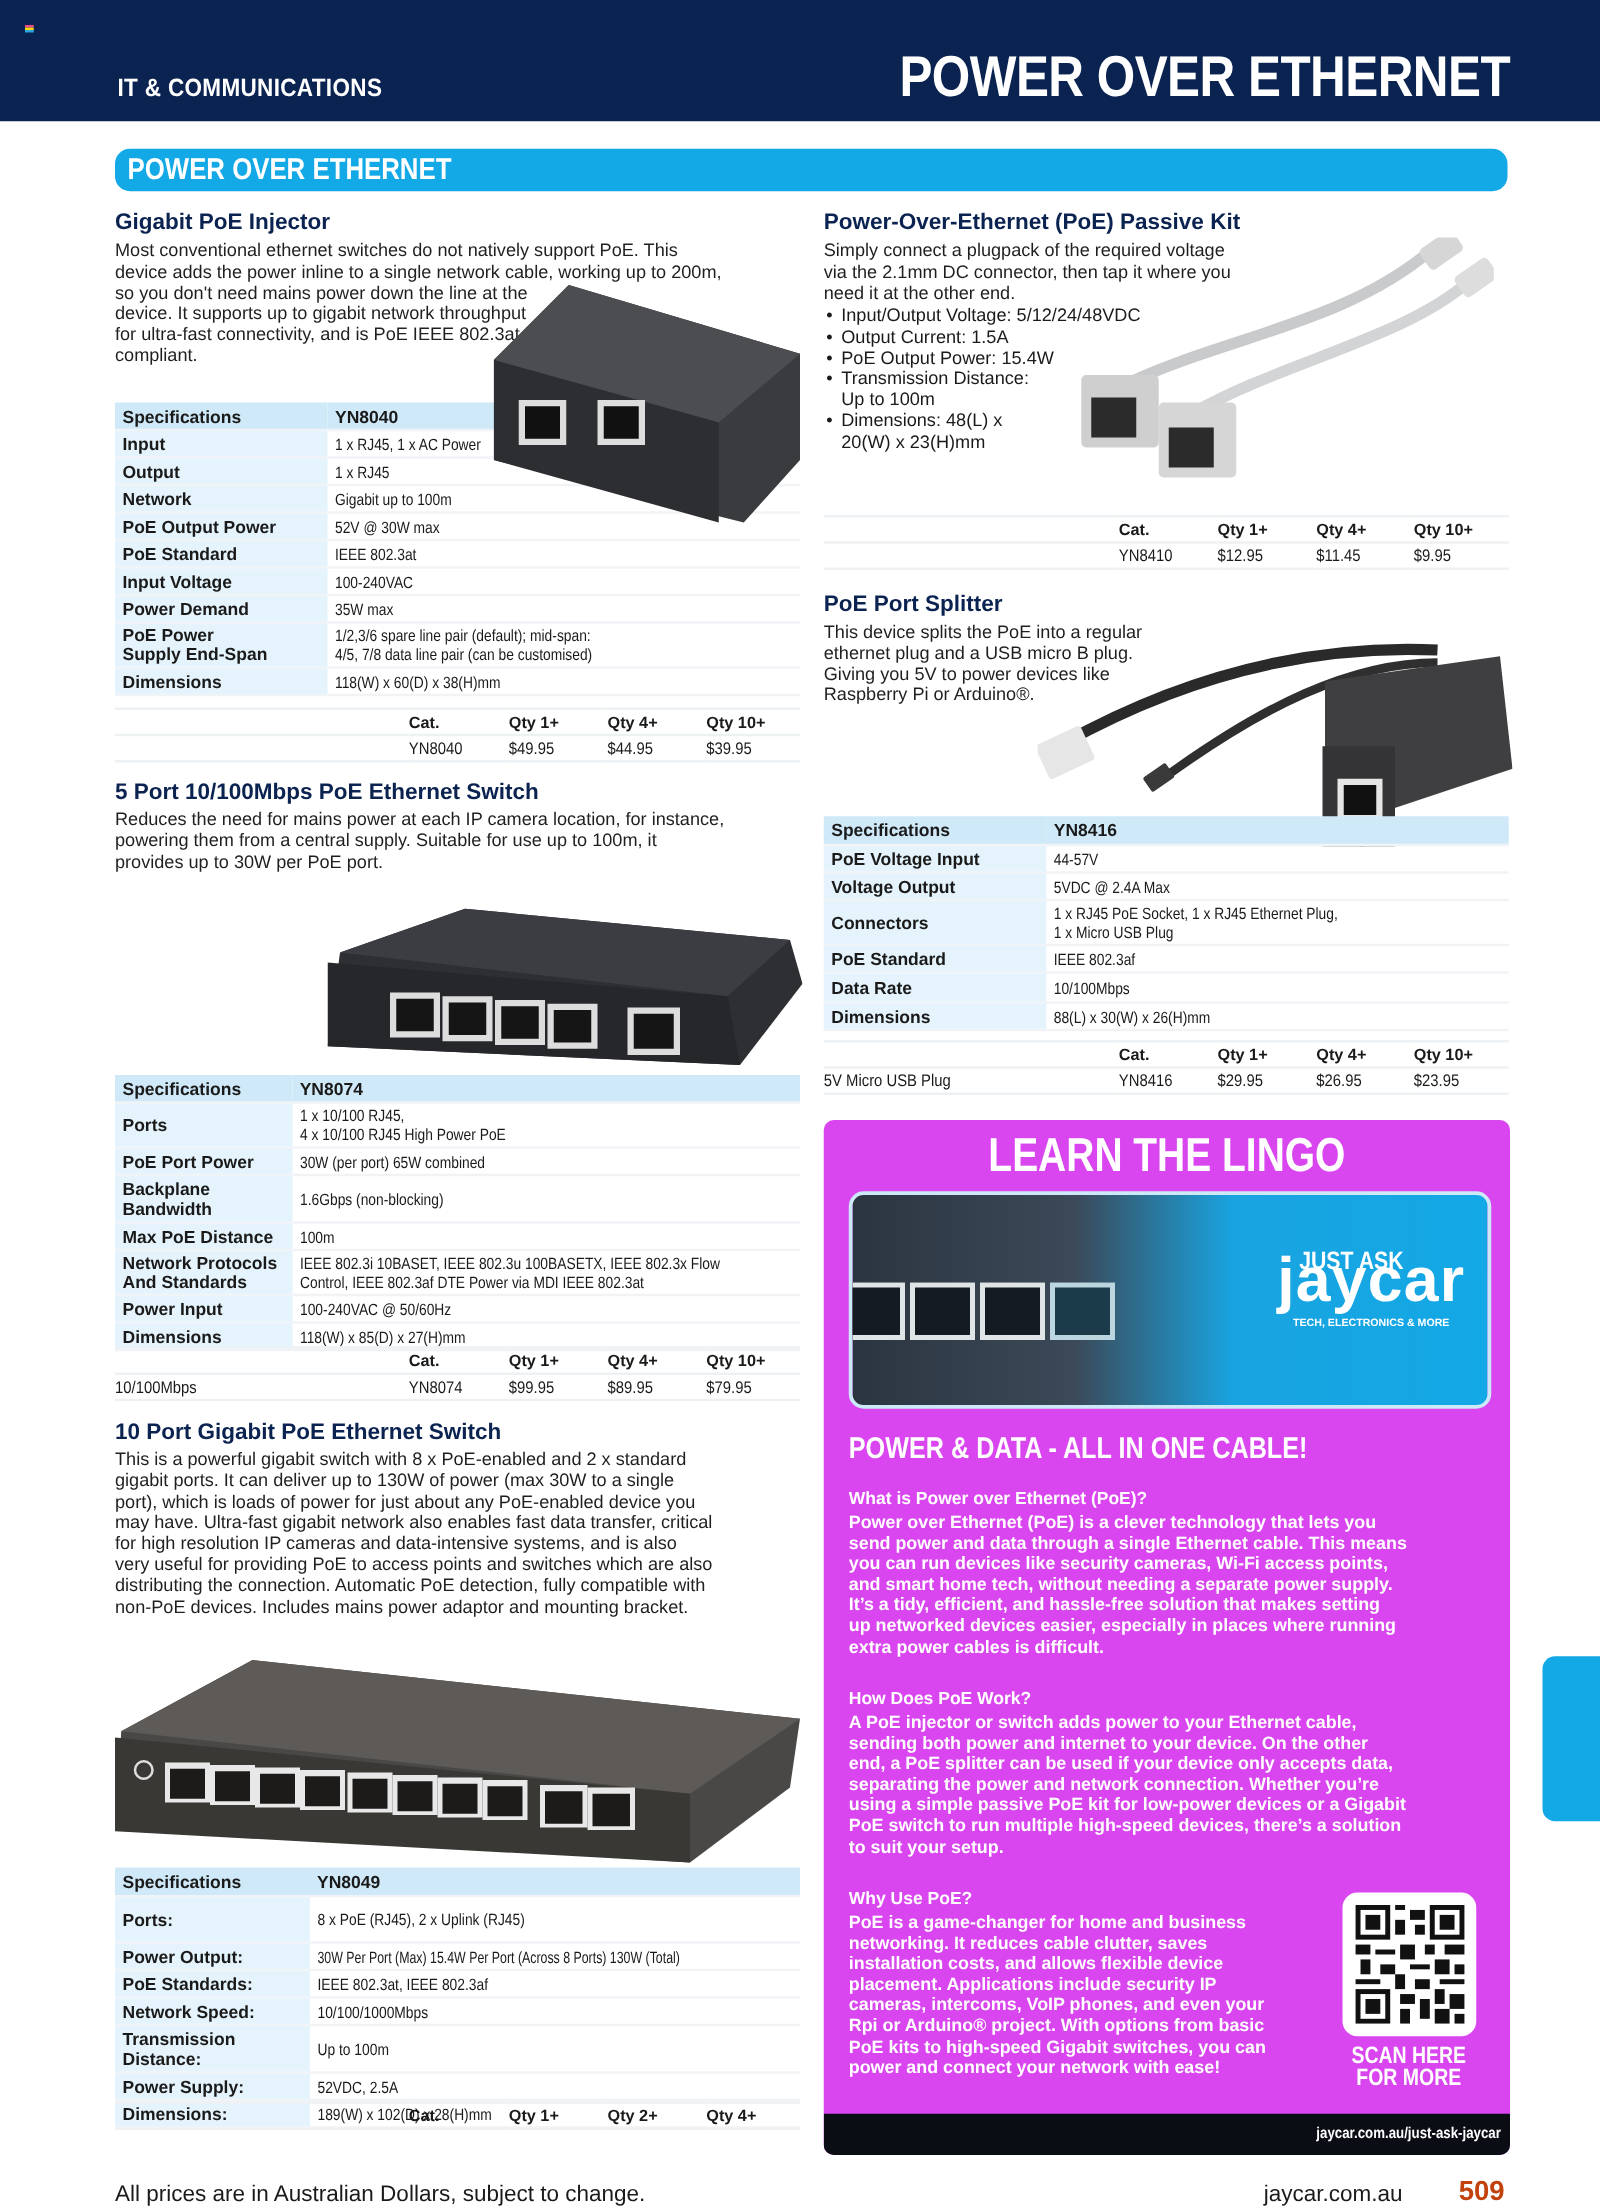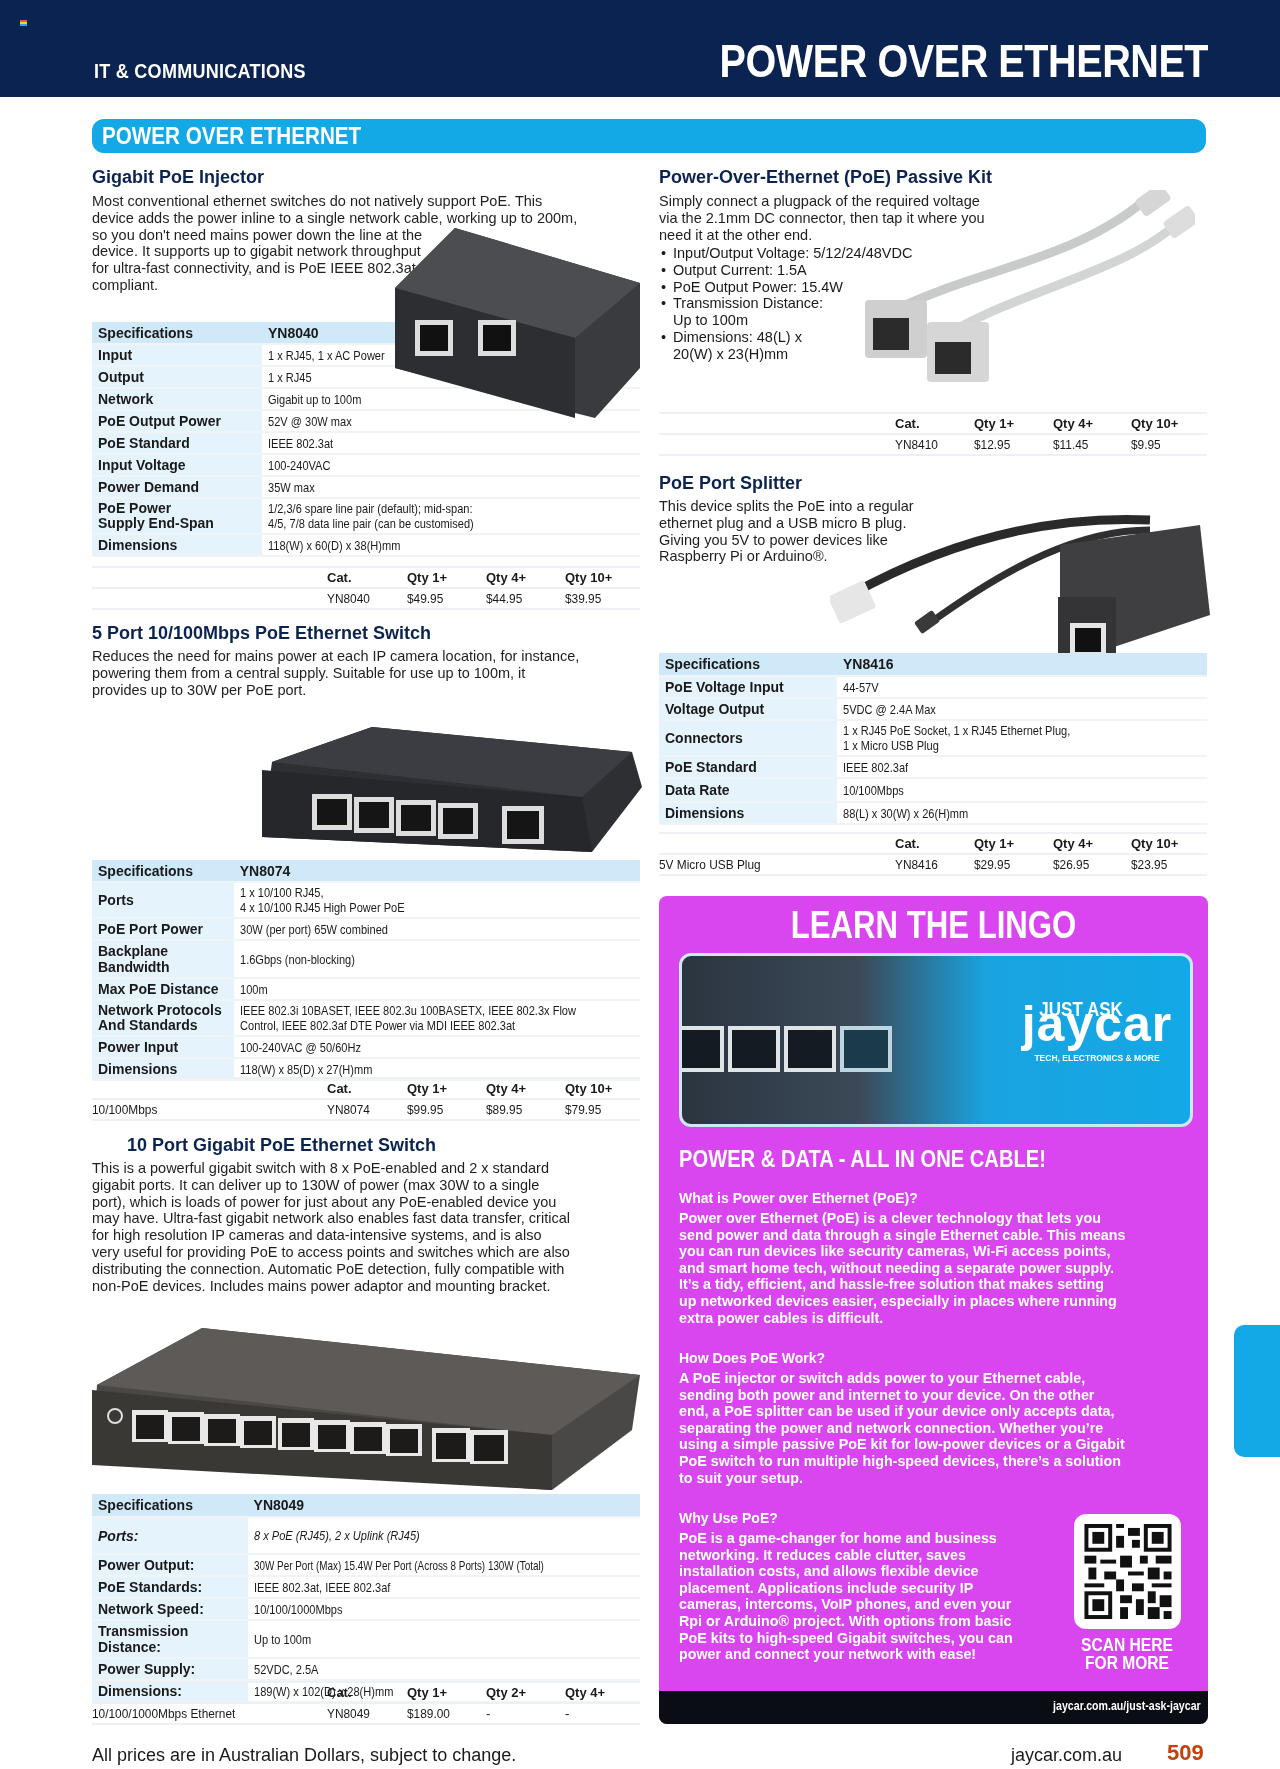--- a/index.html
+++ b/index.html
@@ -347,21 +347,21 @@
   <tr>
         <td><span class="narrow">10/100Mbps</span></td>
         <td><span class="narrow">YN8074</span></td>
         <td><span class="narrow">$99.95</span></td>
         <td><span class="narrow">$89.95</span></td>
         <td><span class="narrow">$79.95</span></td>
       </tr>
 </tbody>
   </table>
 
-<div class="prod-title" style="left:92px;top:1135px;margin-left:35px;">10 Port Gigabit PoE Ethernet Switch</div>
+<div class="prod-title" style="left:92px;top:1135px;">10 Port Gigabit PoE Ethernet Switch</div>
 <div class="desc" style="left:92px;top:1160px;width:560px;">
   <div>This is a powerful gigabit switch with 8 x PoE-enabled and 2 x standard</div>
   <div>gigabit ports. It can deliver up to 130W of power (max 30W to a single</div>
   <div>port), which is loads of power for just about any PoE-enabled device you</div>
   <div>may have. Ultra-fast gigabit network also enables fast data transfer, critical</div>
   <div>for high resolution IP cameras and data-intensive systems, and is also</div>
   <div>very useful for providing PoE to access points and switches which are also</div>
   <div>distributing the connection. Automatic PoE detection, fully compatible with</div>
   <div>non-PoE devices. Includes mains power adaptor and mounting bracket.</div>
 </div>
@@ -394,21 +394,21 @@
     <rect x="344" y="113" width="30" height="26"></rect>
       <rect x="382" y="115" width="30" height="26"></rect>
   </g>
 </svg>
 <table class="spec" style="left:92px;top:1494px;width:548px;">
   <tbody>
       <tr class="head" style="height:23px;">
         <td style="width:179px">Specifications</td>
         <td>YN8049</td>
       </tr>
-  <tr style="height:37px;font-style:italic;">
+  <tr style="height:37px;">
         <td class="k">Ports:</td>
         <td class="v"><span class="narrow">8 x PoE (RJ45), 2 x Uplink (RJ45)</span></td>
       </tr>
   <tr style="height:21.5px;">
         <td class="k">Power Output:</td>
         <td class="v"><span class="narrow" style="transform:scaleX(0.76);">30W Per Port (Max) 15.4W Per Port (Across 8 Ports) 130W (Total)</span></td>
       </tr>
   <tr style="height:21.5px;">
         <td class="k">PoE Standards:</td>
         <td class="v"><span class="narrow">IEEE 802.3at, IEEE 802.3af</span></td>
@@ -432,27 +432,20 @@
 </tbody>
   </table>
 <table class="price" style="left:92px;top:1681px;width:548px;">
   <tbody>
       <tr class="ph">
         <td style="width:235px"></td>
         <td style="width:80px">Cat.</td>
         <td style="width:79px">Qty 1+</td>
         <td style="width:79px">Qty 2+</td>
         <td>Qty 4+</td>
-      </tr>
-  <tr>
-        <td><span class="narrow">10/100/1000Mbps Ethernet</span></td>
-        <td><span class="narrow">YN8049</span></td>
-        <td><span class="narrow">$189.00</span></td>
-        <td>-</td>
-        <td>-</td>
       </tr>
 </tbody>
   </table>
 
 <div class="lingo">
   <div class="lt">LEARN THE LINGO</div>
   <div class="hero">
     <div class="ports">
       <div class="port" style="left:-10px;"></div>
       <div class="port" style="left:46px;"></div>

